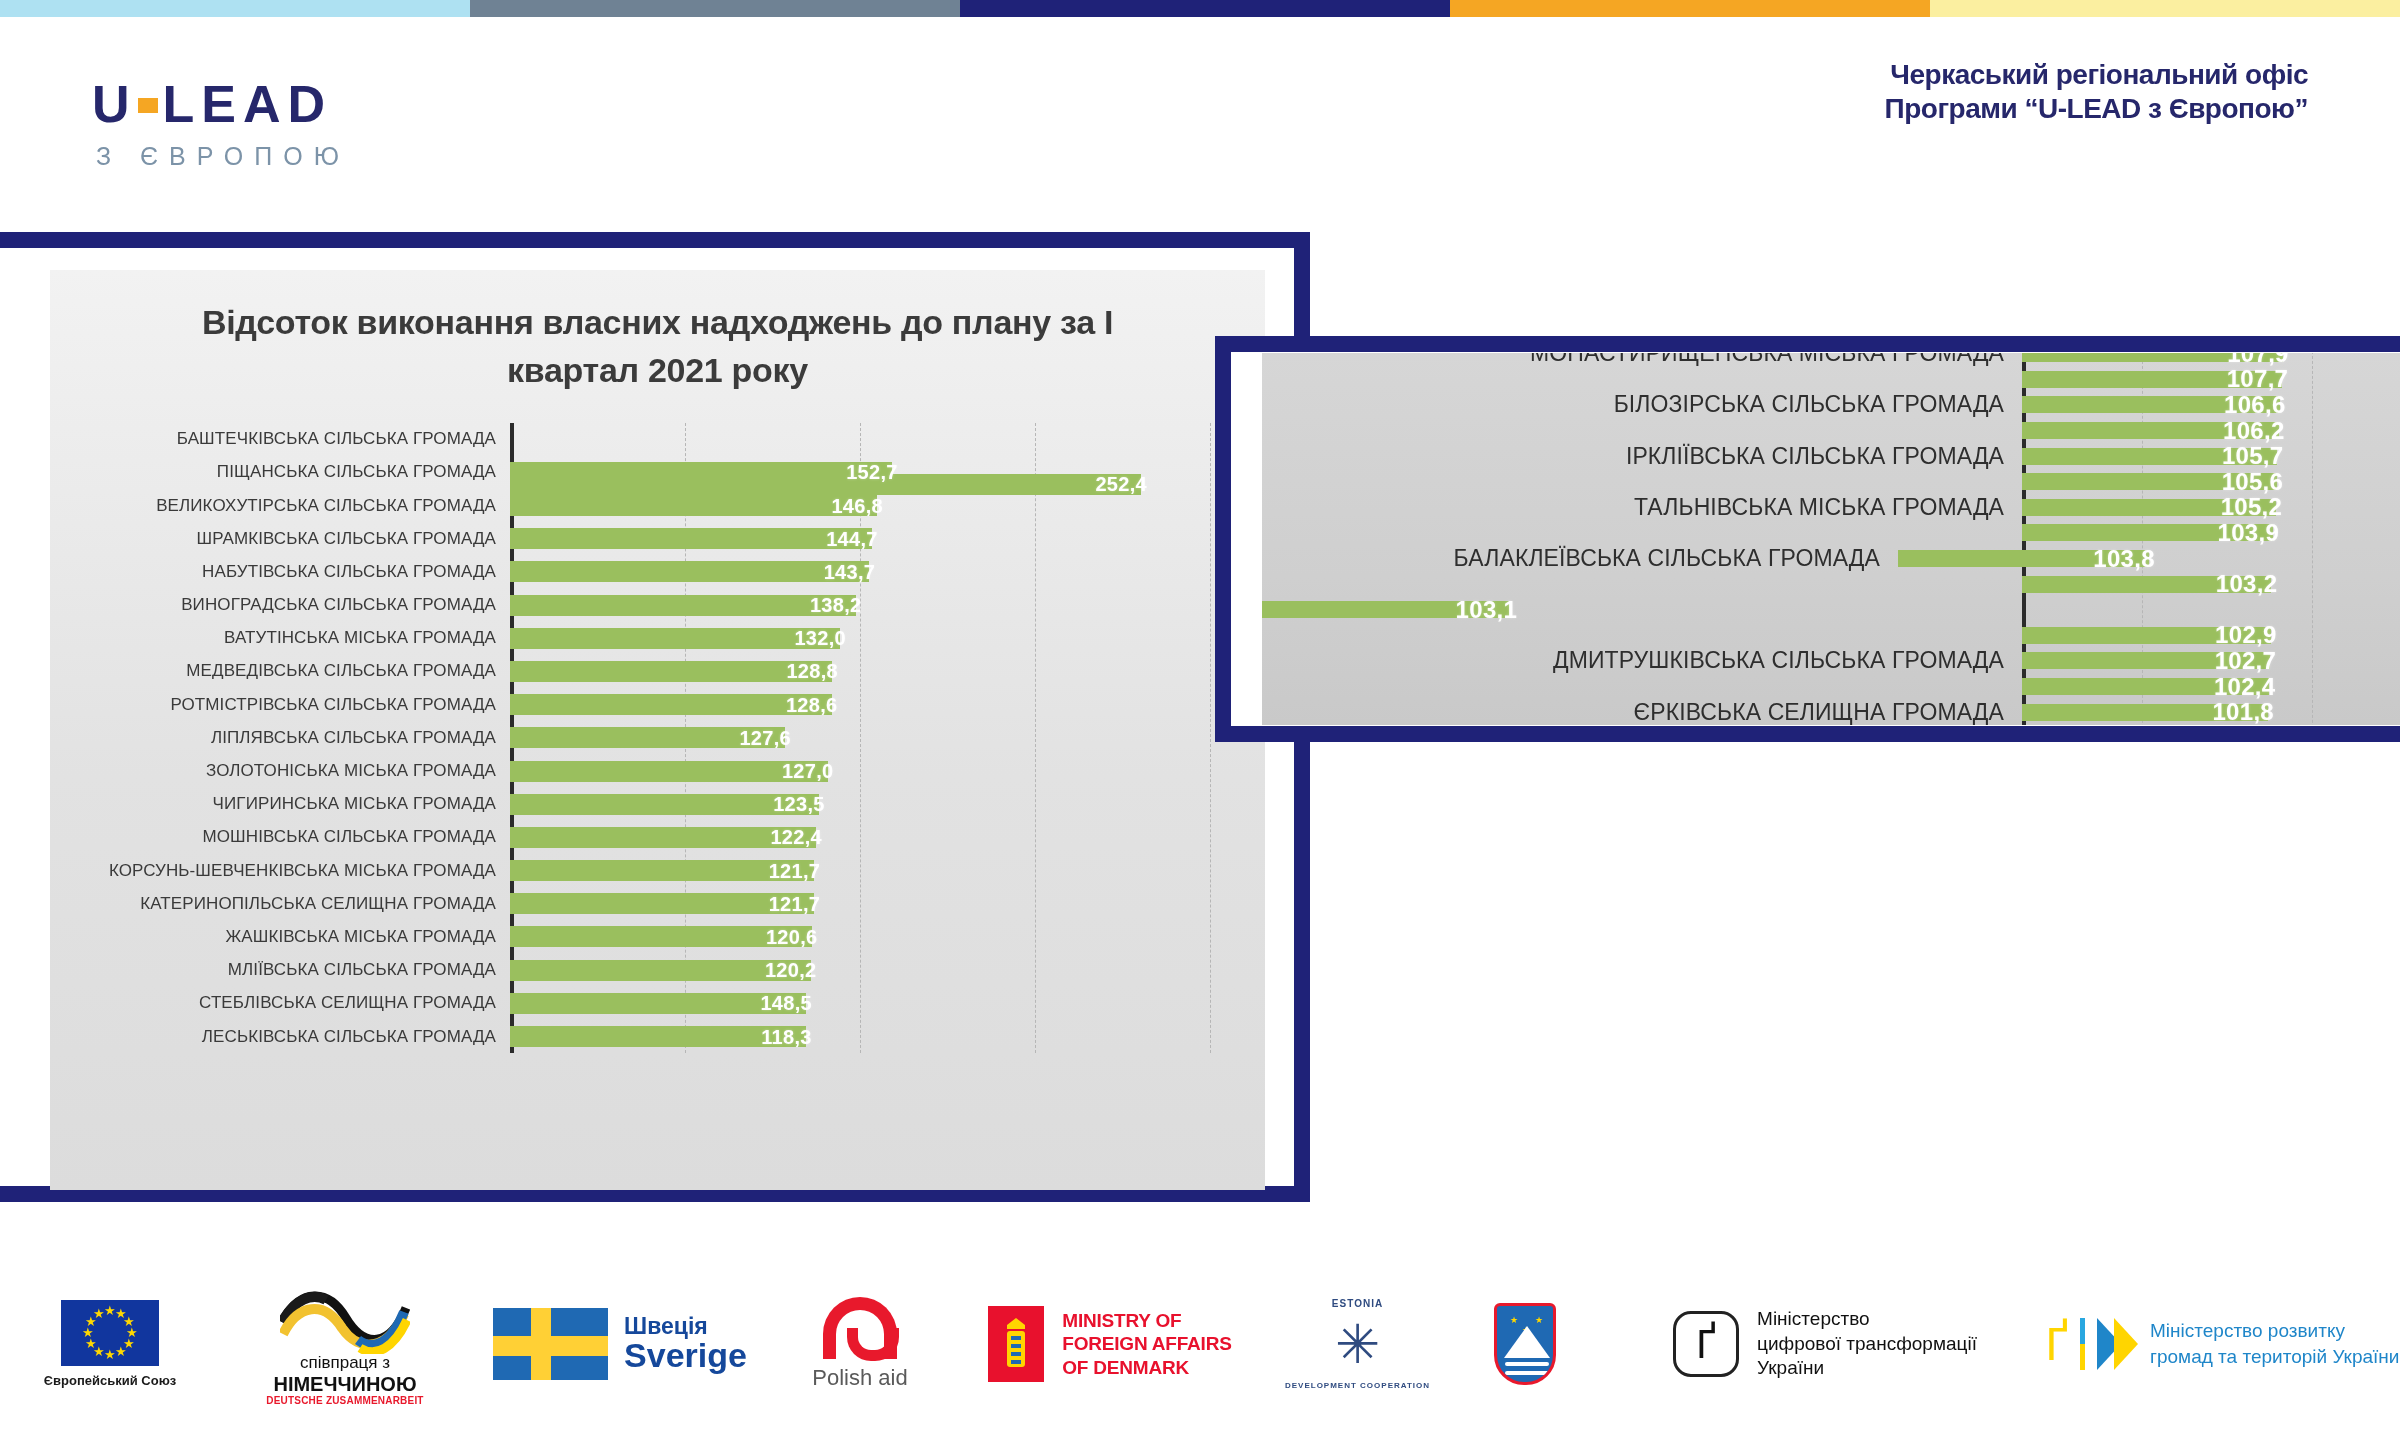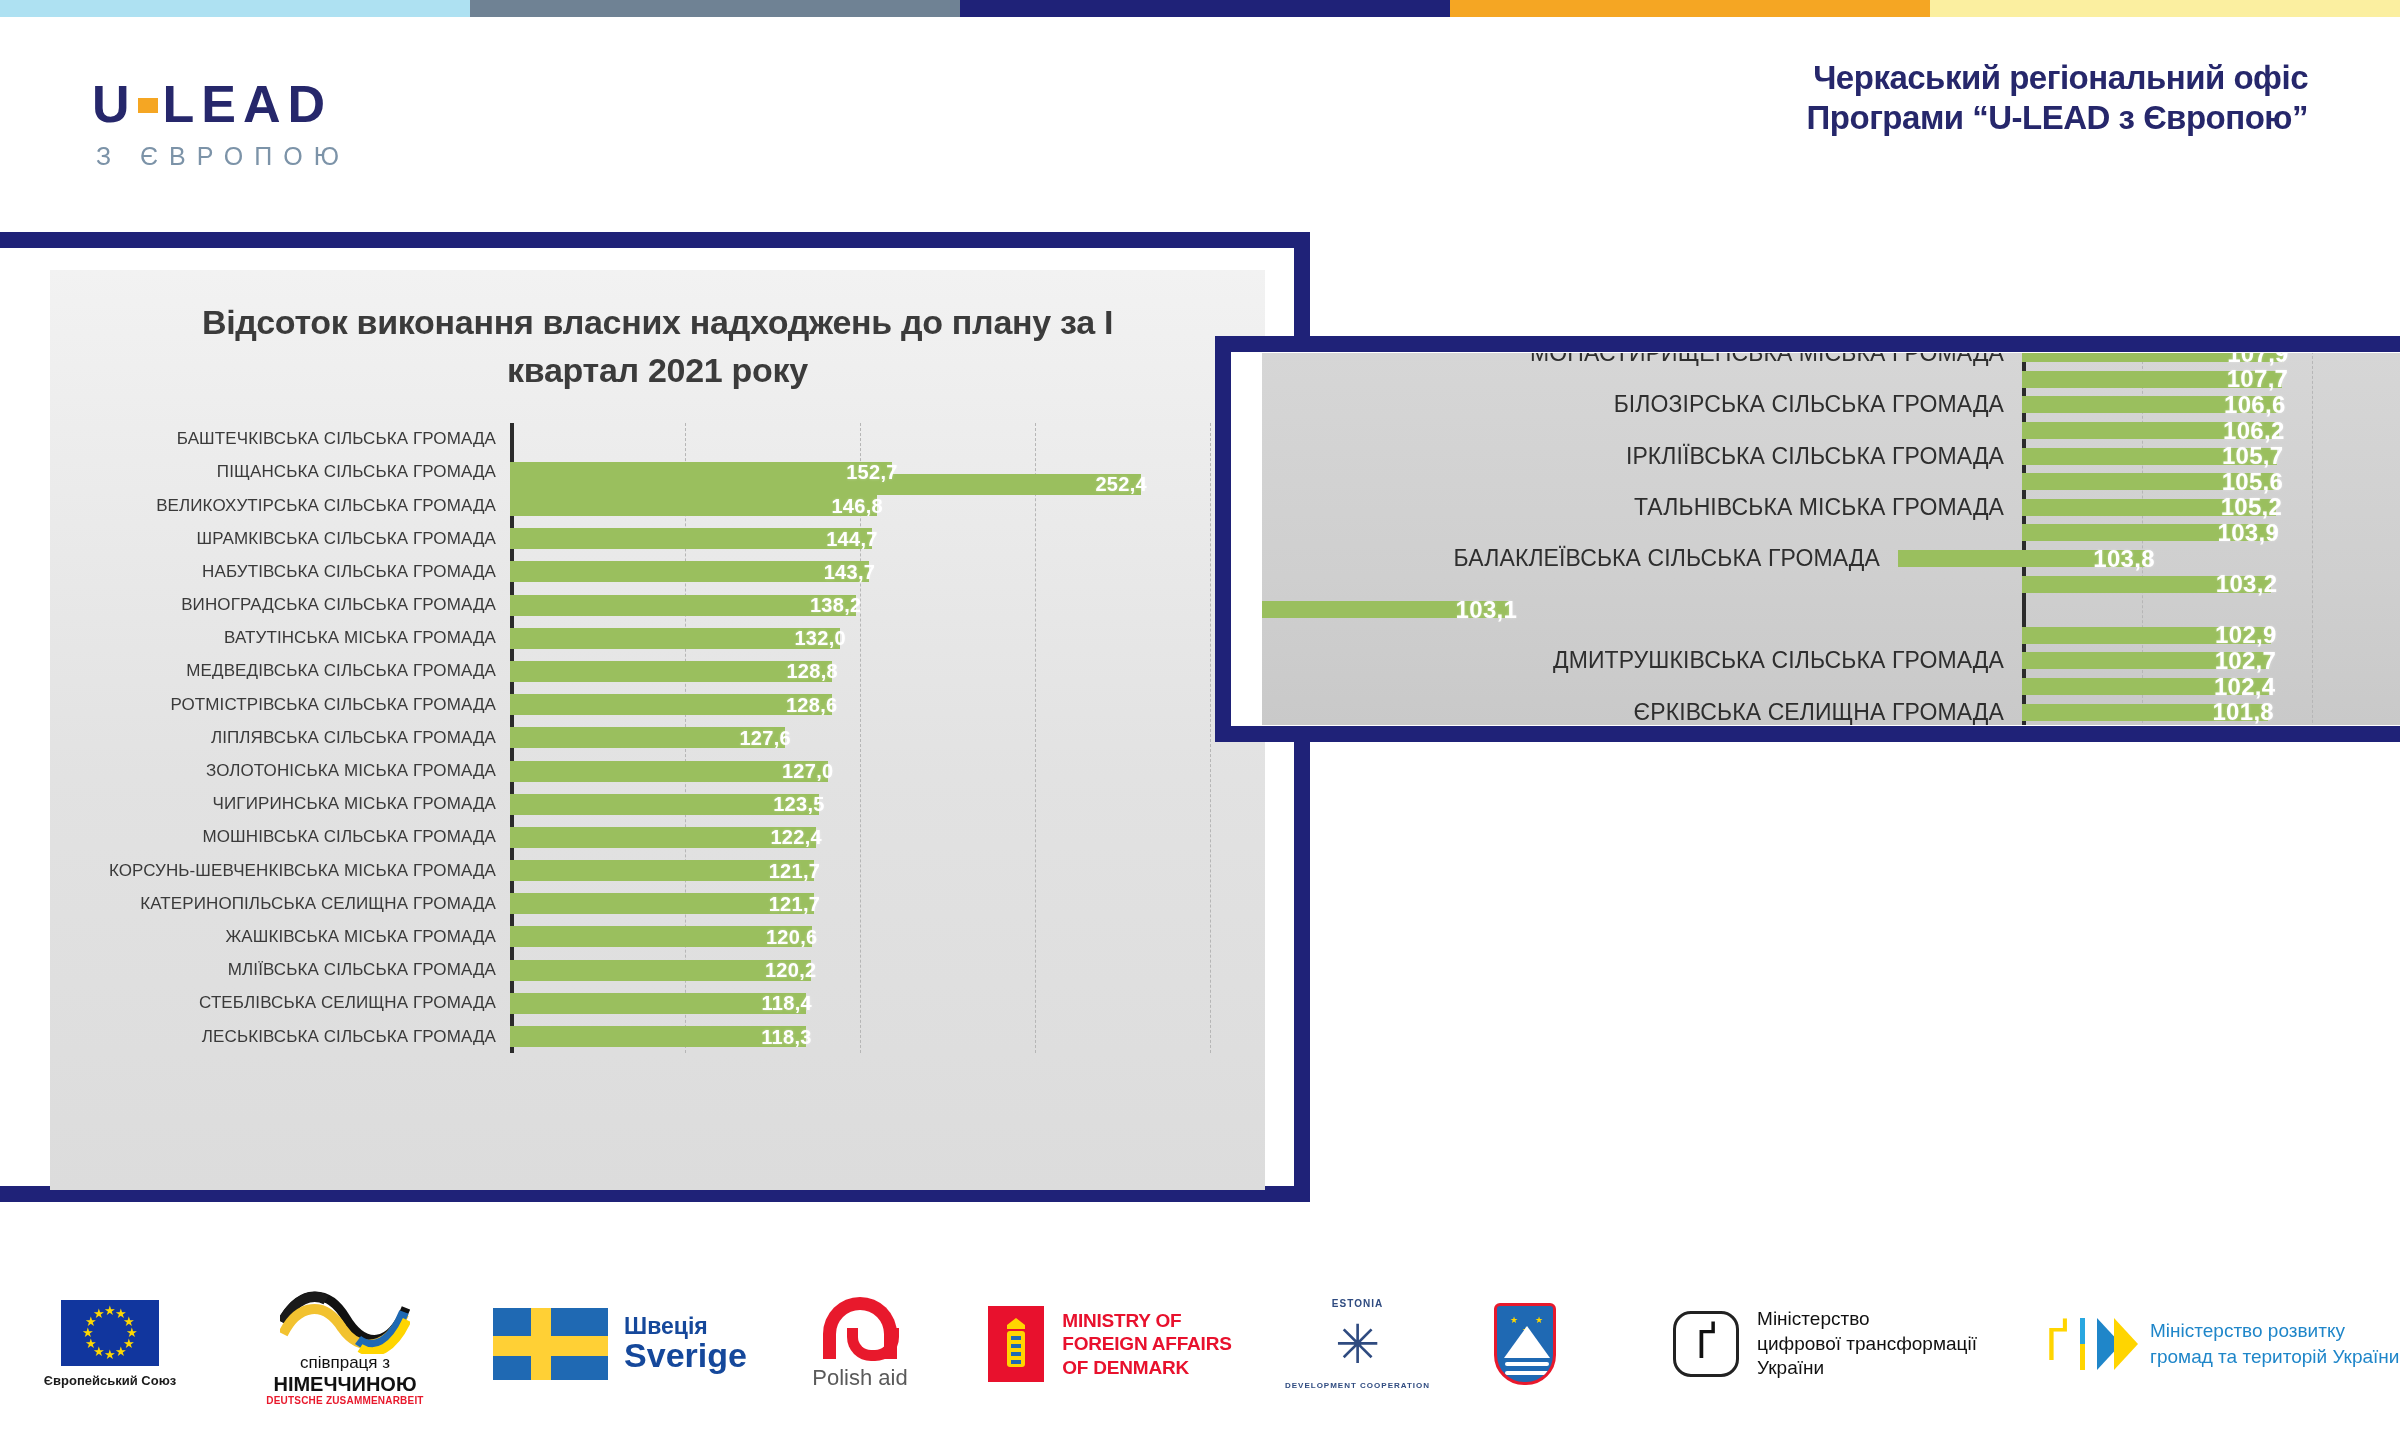--- a/index.html
+++ b/index.html
@@ -25,21 +25,21 @@
     display:inline-block; width:20px; height:15px; background:#F5A623;
     vertical-align:middle; margin:0 5px 6px 1px;
   }
   #logo .sub {
     font-size:25px; letter-spacing:11px; color:#7C93A8;
     margin-top:12px; margin-left:4px; white-space:nowrap;
   }
 
   #headtitle {
     position:absolute; right:92px; top:58px; text-align:right;
-    color:#26276B; font-weight:bold; font-size:33px; line-height:1.22;
+    color:#26276B; font-weight:bold; font-size:28px; line-height:1.22;
     font-stretch:condensed; letter-spacing:-0.5px; white-space:nowrap;
   }
 
   
   #card {
     position:absolute; left:0px; top:232px; width:1310px; height:970px;
     border:16px solid #1F2278; border-left:none; background:#ffffff;
   }
   #chartbox {
     position:absolute; left:50px; top:270px; width:1215px; height:920px;
@@ -318,21 +318,21 @@
           <div class="barwrap" style="height: 21px;">
             <div class="bar" style="width: 300.5px;">
               <span class="vallabel">120,2</span>
             </div>
           </div>
         </div>
         <div class="row" style="height: 33.2px;">
           <div class="catlabel" style="width: 460px;">СТЕБЛІВСЬКА СЕЛИЩНА ГРОМАДА</div>
           <div class="barwrap" style="height: 21px;">
             <div class="bar" style="width: 296px;">
-              <span class="vallabel">118,4</span>
+              <span class="vallabel">148,5</span>
             </div>
           </div>
         </div>
         <div class="row" style="height: 33.2px;">
           <div class="catlabel" style="width: 460px;">ЛЕСЬКІВСЬКА СІЛЬСЬКА ГРОМАДА</div>
           <div class="barwrap" style="height: 21px;">
             <div class="bar" style="width: 295.75px;">
               <span class="vallabel">118,3</span>
             </div>
           </div>

